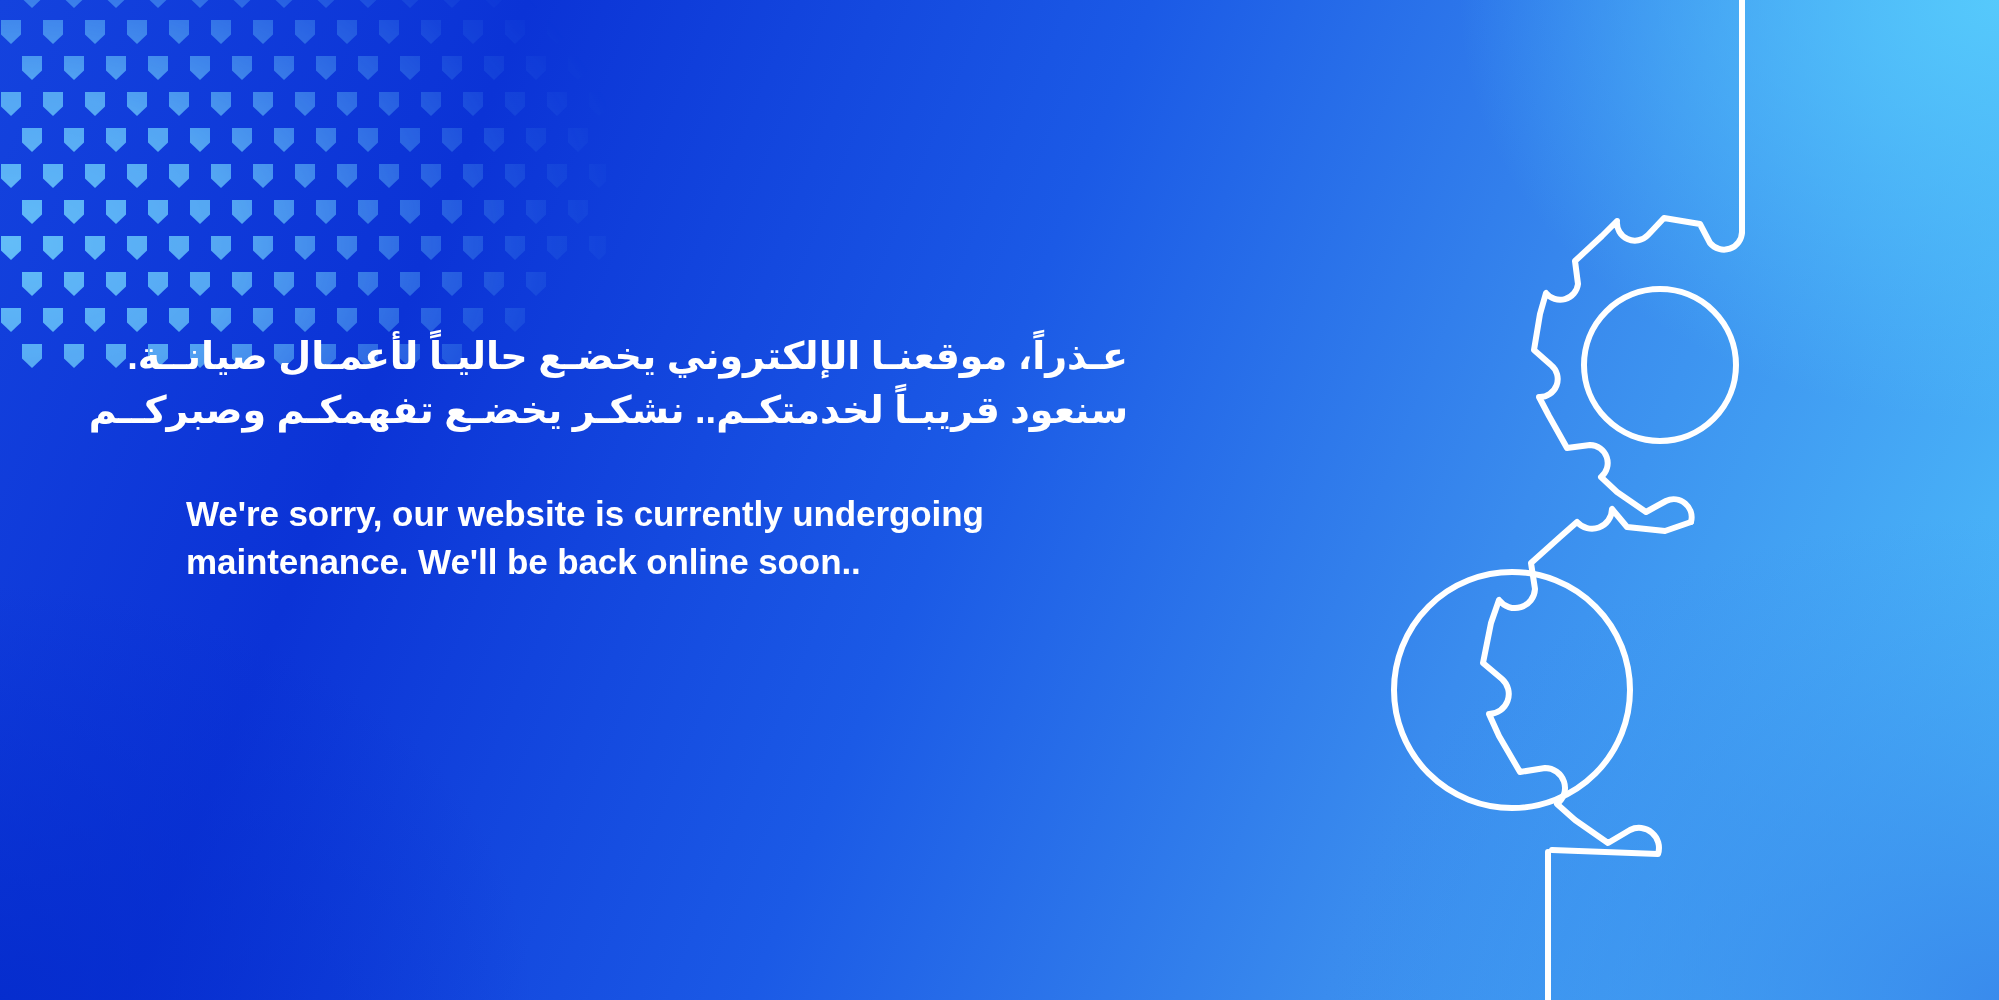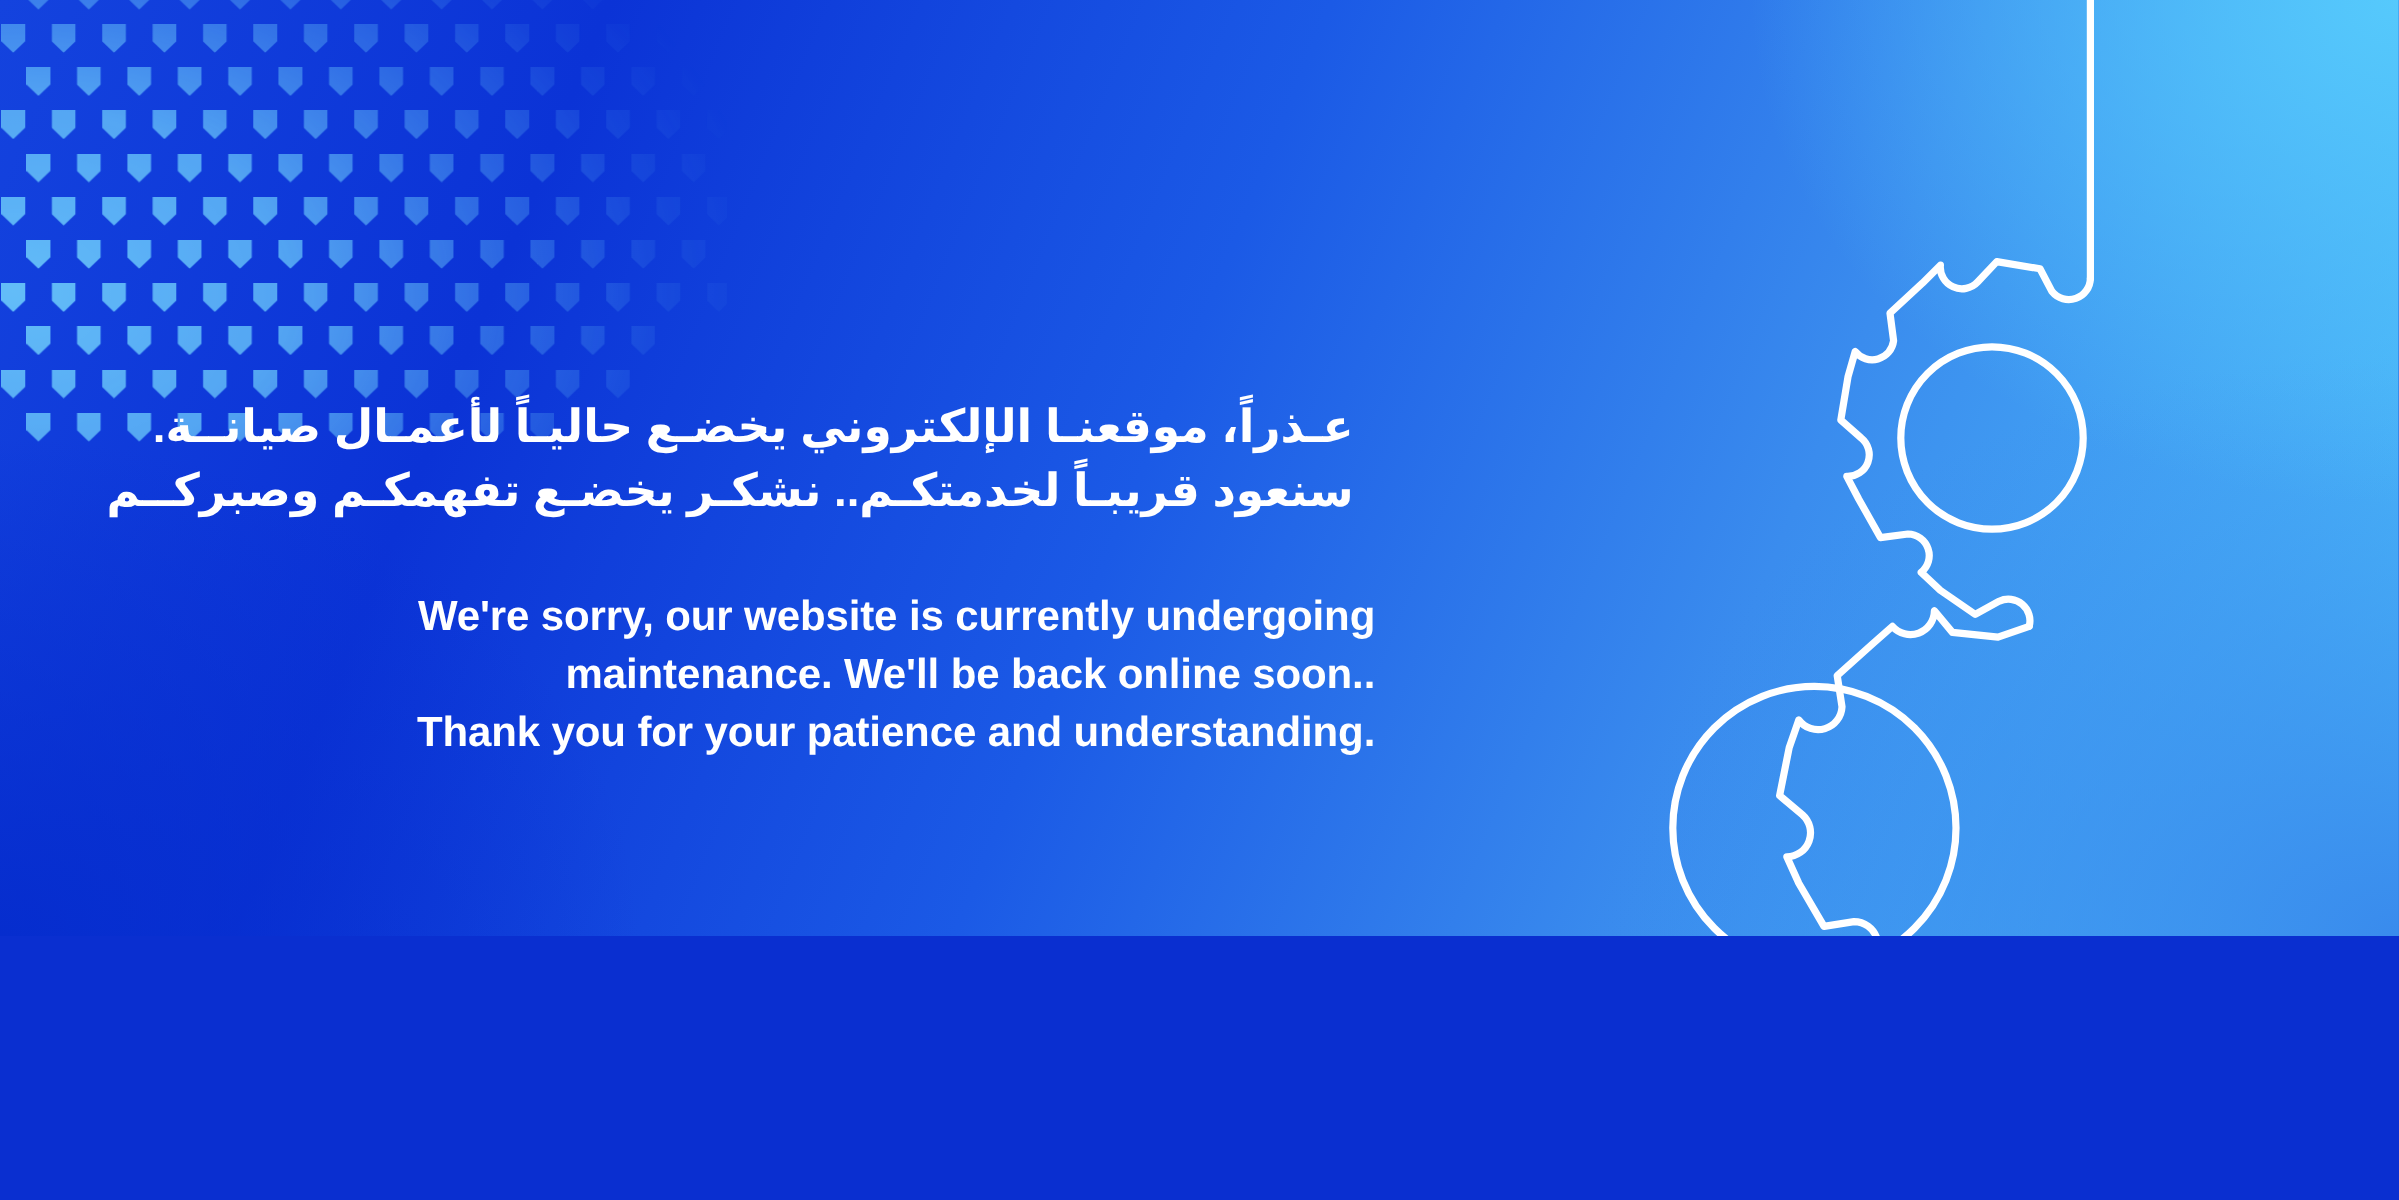--- a/index.html
+++ b/index.html
@@ -4,21 +4,21 @@
 <title>Maintenance</title>
 <style>
   html, body {
     margin: 0;
     padding: 0;
     background: #0a2fd0;
   }
   #page {
     position: relative;
     width: 1999px;
-    height: 780px;
+    height: 1000px;
     overflow: hidden;
     font-family: "Liberation Sans", "DejaVu Sans", sans-serif;
   }
 
   
   .bg-base {
     position: absolute;
     inset: 0;
     background: linear-gradient(112deg,
                 #1443de 0%,
@@ -84,21 +84,21 @@
     line-height: 1.42;
     font-weight: 600;
     letter-spacing: 0.2px;
     margin: 0 0 52px 0;
     max-width: 942px;
   }
   .ar-line { display: block; white-space: nowrap; }
 
   .en-block {
     direction: ltr;
-    text-align: right;
+    text-align: left;
     font-size: 35px;
     line-height: 1.38;
     font-weight: 700;
     letter-spacing: -0.1px;
     margin: 0;
   }
   .en-line { display: block; white-space: nowrap; }
 </style>
 </head>
 <body>
@@ -396,18 +396,17 @@
   <div class="copy">
 
     <div class="ar-block">
       <span class="ar-line">عـذراً، موقعنـا الإلكتروني يخضـع حاليـاً لأعمـال صيانــة.</span>
       <span class="ar-line">سنعود قريبـاً لخدمتكـم.. نشكـر يخضـع تفهمكـم وصبركــم</span>
     </div>
 
     <div class="en-block">
       <span class="en-line">We're sorry, our website is currently undergoing</span>
       <span class="en-line">maintenance. We'll be back online soon..</span>
-      <span class="en-line">Thank you for your patience and understanding.</span>
     </div>
 
   </div>
 
 </div>
 
 </body></html>

